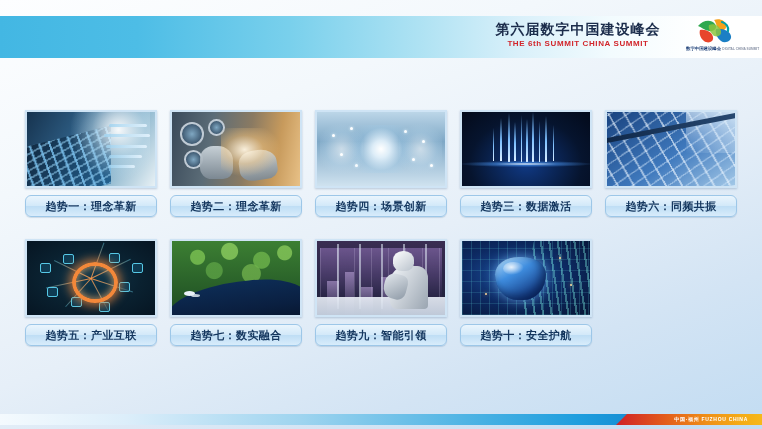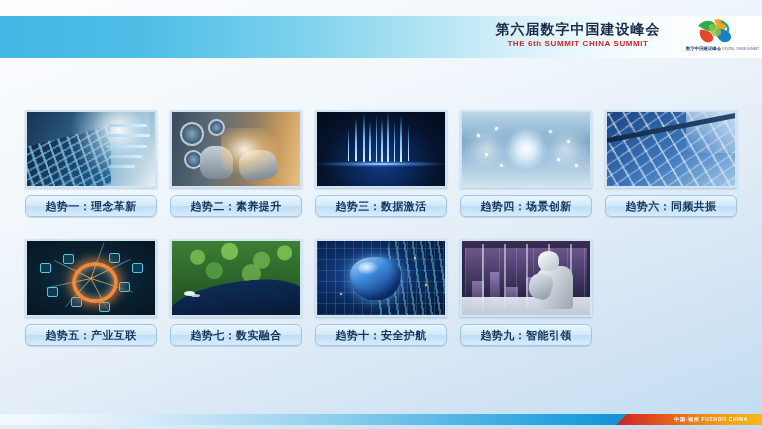--- a/index.html
+++ b/index.html
@@ -296,59 +296,59 @@
       <div class="card-thumb">
         <div class="scene sc-panel">
           <div class="dial" style="left:6%;top:14%;width:20px;height:20px"></div>
           <div class="dial" style="left:9%;top:52%;width:15px;height:15px"></div>
           <div class="dial" style="left:28%;top:10%;width:13px;height:13px"></div>
           <div class="hand" style="left:22%;top:46%;width:26%;height:44%"></div>
           <div class="hand" style="left:52%;top:52%;width:30%;height:40%;transform:rotate(-8deg)"></div>
           <div class="flare"></div>
         </div>
       </div>
-      <div class="card-label">趋势二：素养提升</div>
+      <div class="card-label">趋势二：理念革新</div>
+    </div>
+
+    <div class="card">
+      <div class="card-thumb">
+        <div class="scene sc-net">
+          <div class="lobe" style="left:2%"></div>
+          <div class="lobe" style="right:2%"></div>
+          <div class="node" style="left:12%;top:30%"></div>
+          <div class="node" style="left:18%;top:56%"></div>
+          <div class="node" style="left:26%;top:20%"></div>
+          <div class="node" style="left:30%;top:70%"></div>
+          <div class="node" style="left:68%;top:24%"></div>
+          <div class="node" style="left:74%;top:62%"></div>
+          <div class="node" style="left:82%;top:38%"></div>
+          <div class="node" style="left:88%;top:70%"></div>
+          <div class="burst"></div>
+        </div>
+      </div>
+      <div class="card-label">趋势四：场景创新</div>
     </div>
 
     <div class="card">
       <div class="card-thumb">
         <div class="scene sc-rain">
           <div class="streak" style="left:30%;top:8%;height:58%"></div>
           <div class="streak" style="left:36%;top:2%;height:66%"></div>
           <div class="streak" style="left:41%;top:14%;height:52%"></div>
           <div class="streak" style="left:46%;top:4%;height:64%"></div>
           <div class="streak" style="left:50%;top:10%;height:58%"></div>
           <div class="streak" style="left:55%;top:0%;height:68%"></div>
           <div class="streak" style="left:60%;top:12%;height:55%"></div>
           <div class="streak" style="left:65%;top:6%;height:61%"></div>
           <div class="streak" style="left:71%;top:18%;height:48%"></div>
           <div class="streak" style="left:24%;top:22%;height:44%"></div>
           <div class="base"></div>
         </div>
       </div>
       <div class="card-label">趋势三：数据激活</div>
-    </div>
-
-    <div class="card">
-      <div class="card-thumb">
-        <div class="scene sc-net">
-          <div class="lobe" style="left:2%"></div>
-          <div class="lobe" style="right:2%"></div>
-          <div class="node" style="left:12%;top:30%"></div>
-          <div class="node" style="left:18%;top:56%"></div>
-          <div class="node" style="left:26%;top:20%"></div>
-          <div class="node" style="left:30%;top:70%"></div>
-          <div class="node" style="left:68%;top:24%"></div>
-          <div class="node" style="left:74%;top:62%"></div>
-          <div class="node" style="left:82%;top:38%"></div>
-          <div class="node" style="left:88%;top:70%"></div>
-          <div class="burst"></div>
-        </div>
-      </div>
-      <div class="card-label">趋势四：场景创新</div>
     </div>
 
     <div class="card">
       <div class="card-thumb">
         <div class="scene sc-solar">
           <div class="panel"></div>
           <div class="sky"></div>
           <div class="bar"></div>
         </div>
       </div>
@@ -386,54 +386,54 @@
           <div class="water"></div>
           <div class="boat"></div>
         </div>
       </div>
       <div class="card-label">趋势七：数实融合</div>
     </div>
 
 
     <div class="card">
       <div class="card-thumb">
-        <div class="scene sc-shield">
-          <div class="circuit"></div>
-          <div class="beam"></div>
-          <div class="spark" style="left:76%;top:22%"></div>
-          <div class="spark" style="left:84%;top:58%"></div>
-          <div class="spark" style="left:18%;top:70%"></div>
-          <div class="emblem"></div>
-        </div>
-      </div>
-      <div class="card-label">趋势十：安全护航</div>
-    </div>
-
-    <div class="card">
-      <div class="card-thumb">
         <div class="scene sc-robot">
           <div class="city"></div>
           <div class="tower" style="left:8%;width:9%;height:46%"></div>
           <div class="tower" style="left:22%;width:7%;height:58%"></div>
           <div class="tower" style="left:34%;width:10%;height:38%"></div>
           <div class="tower" style="left:50%;width:8%;height:52%"></div>
           <div class="mullion" style="left:16%"></div>
           <div class="mullion" style="left:33%"></div>
           <div class="mullion" style="left:50%"></div>
           <div class="mullion" style="left:67%"></div>
           <div class="mullion" style="left:84%"></div>
           <div class="floor"></div>
           <div class="body"></div>
           <div class="arm"></div>
           <div class="head"></div>
         </div>
       </div>
       <div class="card-label">趋势九：智能引领</div>
     </div>
 
+    <div class="card">
+      <div class="card-thumb">
+        <div class="scene sc-shield">
+          <div class="circuit"></div>
+          <div class="beam"></div>
+          <div class="spark" style="left:76%;top:22%"></div>
+          <div class="spark" style="left:84%;top:58%"></div>
+          <div class="spark" style="left:18%;top:70%"></div>
+          <div class="emblem"></div>
+        </div>
+      </div>
+      <div class="card-label">趋势十：安全护航</div>
+    </div>
+
   </div>
 
   <div id="footer">
     <div id="footer-blue"></div>
     <div id="footer-red"></div>
     <div id="footer-text">中国·福州 FUZHOU CHINA</div>
   </div>
 
 </div>
 

